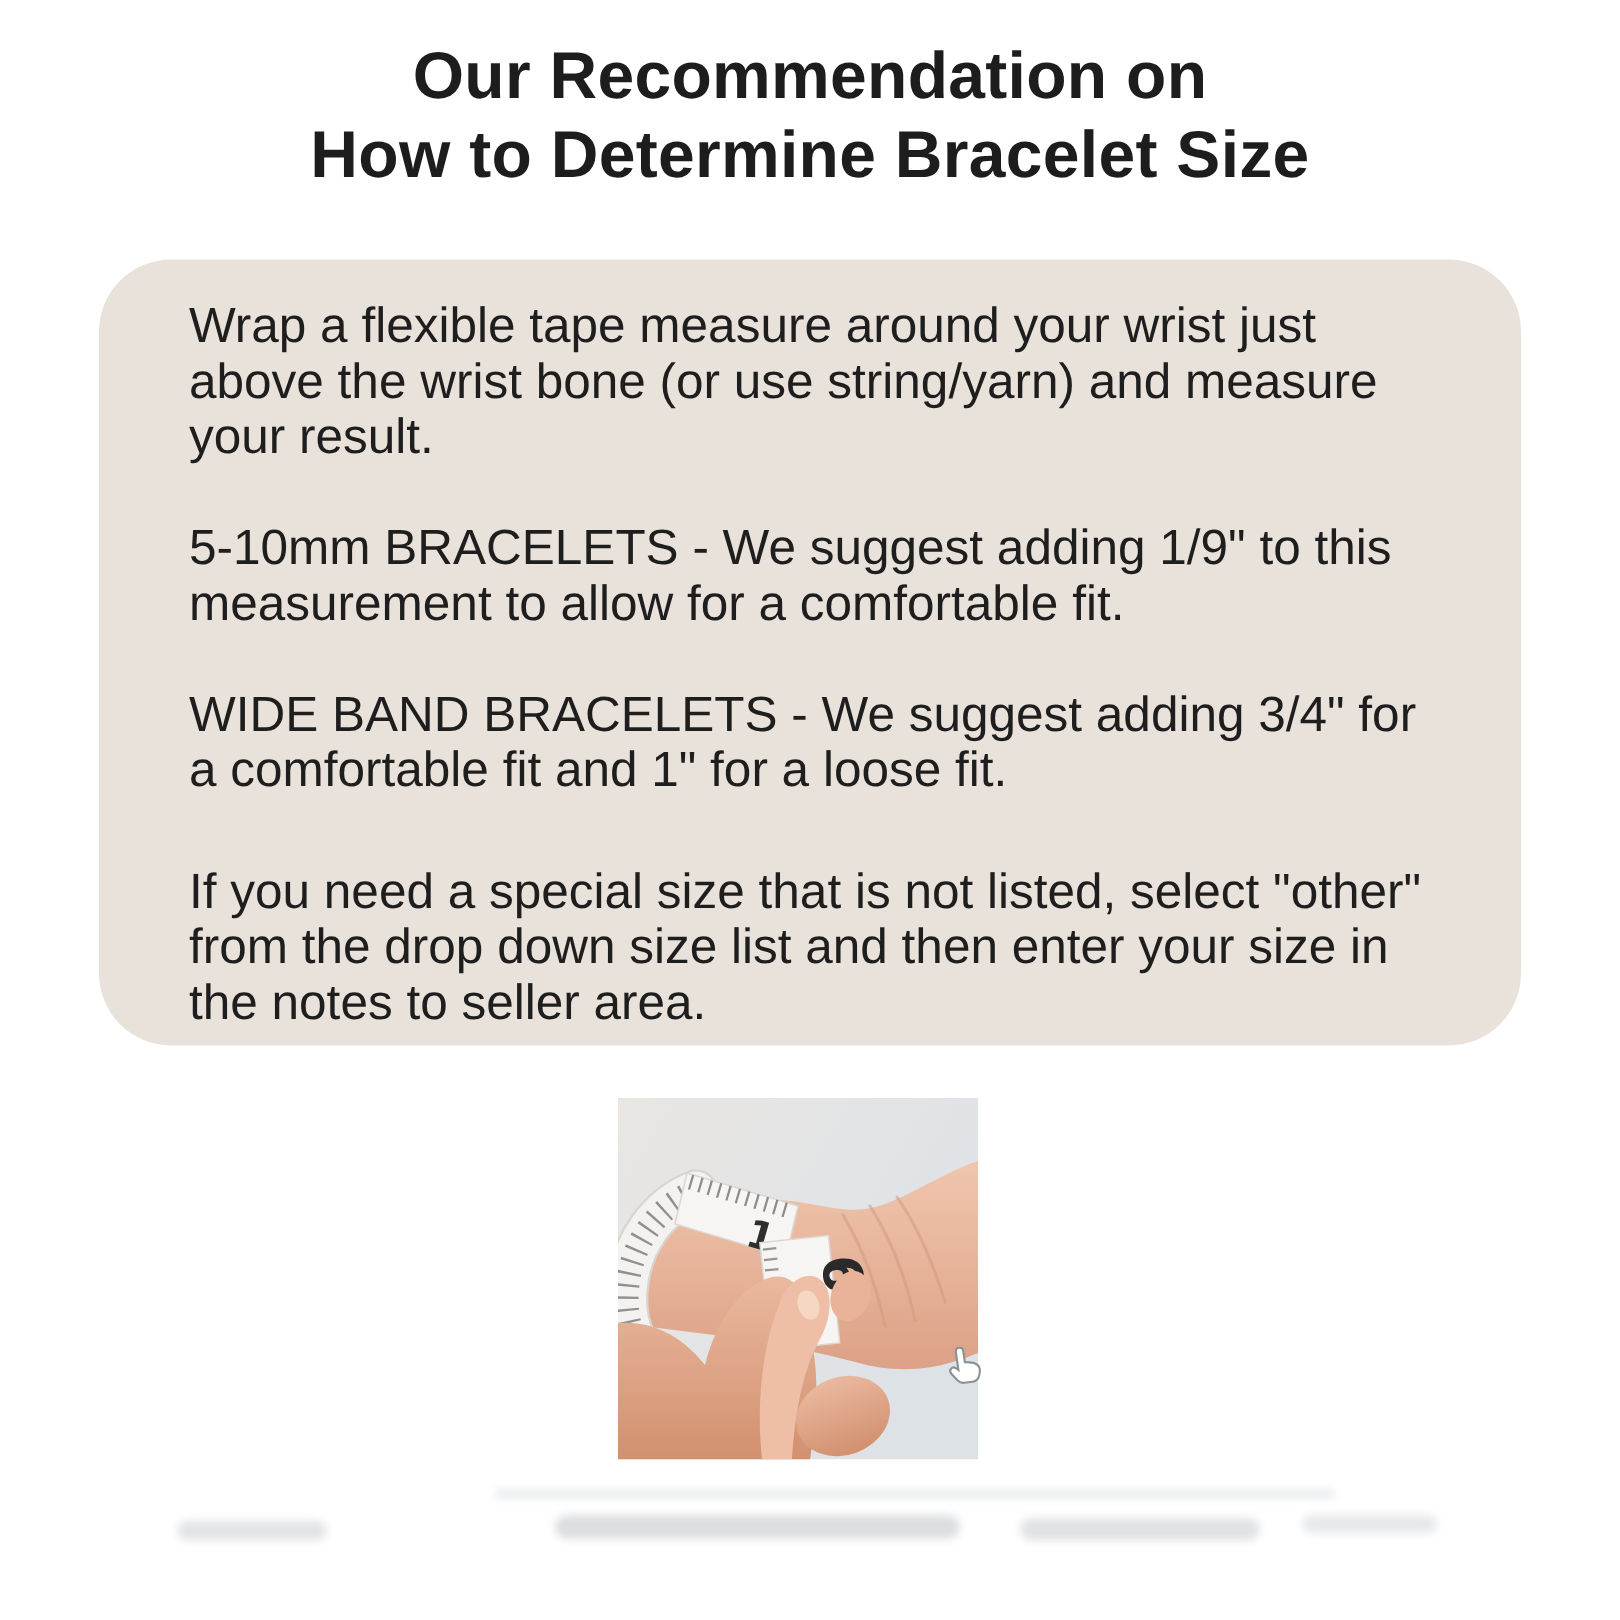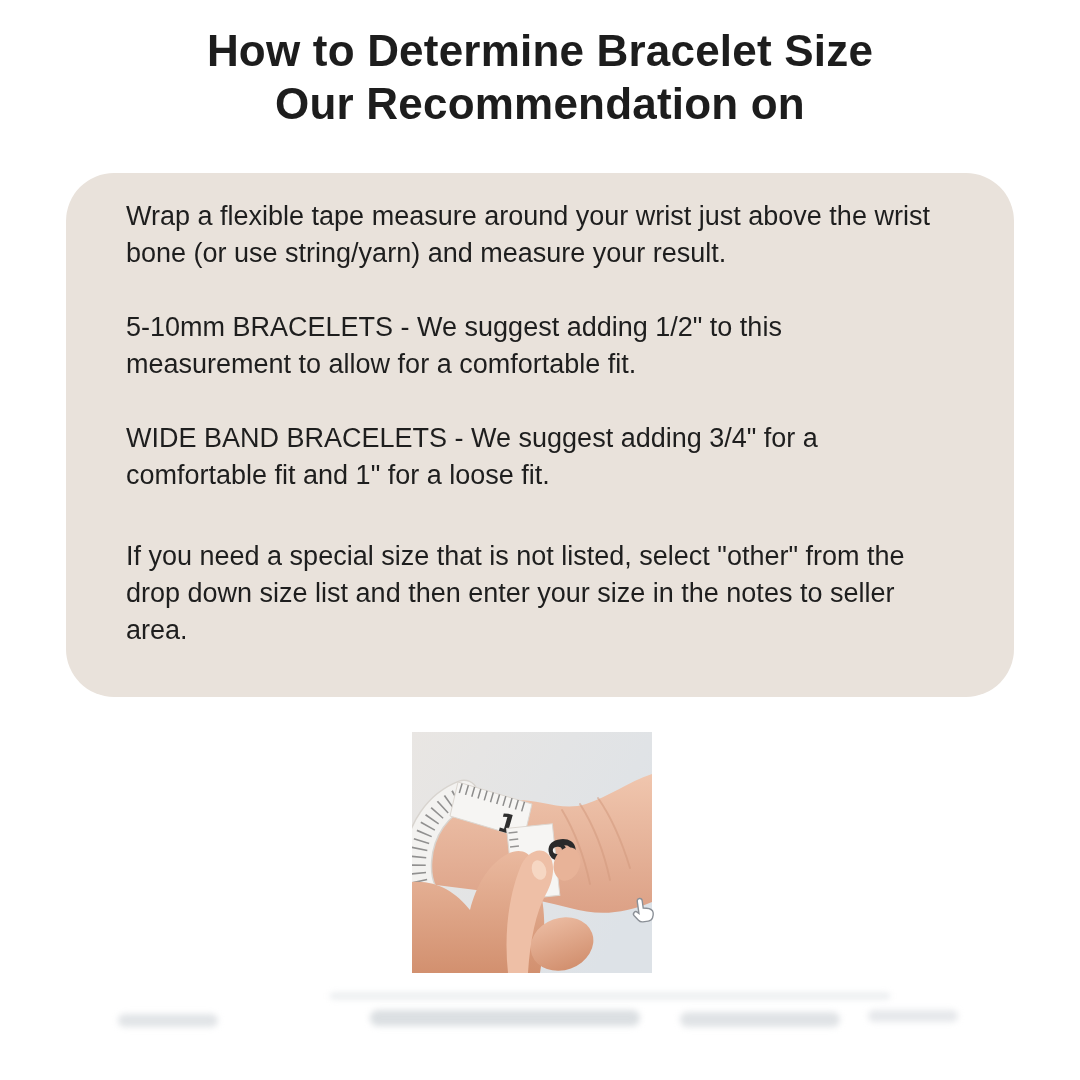--- a/index.html
+++ b/index.html
@@ -24,21 +24,21 @@
     position:absolute;
     left:66px;top:173px;
     width:948px;height:524px;
     box-sizing:border-box;
     background:#e9e2db;
     border-radius:48px;
     padding:25px 60px;
   }
   .info-box p{
     margin:0 0 37px 0;
-    font-size:27px;
+    font-size:33px;
     line-height:37px;
     color:#1e1e1e;
   }
   .info-box p:last-child{margin-bottom:0;margin-top:44px;}
   .photo{
     position:absolute;
     left:412px;top:732px;
     width:240px;height:241px;
     margin:0;
   }
@@ -59,27 +59,27 @@
   .sm3{left:370px;top:1010px;width:270px;height:16px;background:rgba(190,197,203,0.55);}
   .sm4{left:680px;top:1012px;width:160px;height:15px;background:rgba(193,199,205,0.5);}
   .sm5{left:868px;top:1010px;width:90px;height:12px;background:rgba(200,205,210,0.45);}
 </style>
 </head>
 <body>
 
 <div class="canvas">
 
   <div class="heading">
+    <div>Our Recommendation on</div>
     <div>How to Determine Bracelet Size</div>
-    <div>Our Recommendation on</div>
   </div>
 
   <section class="info-box">
     <p>Wrap a flexible tape measure around your wrist just above the wrist bone (or use string/yarn) and measure your result.</p>
-    <p>5-10mm BRACELETS - We suggest adding 1/2" to this measurement to allow for a comfortable fit.</p>
+    <p>5-10mm BRACELETS - We suggest adding 1/9" to this measurement to allow for a comfortable fit.</p>
     <p>WIDE BAND BRACELETS - We suggest adding 3/4" for a comfortable fit and 1" for a loose fit.</p>
     <p>If you need a special size that is not listed, select "other" from the drop down size list and then enter your size in the notes to seller area.</p>
   </section>
 
   <figure class="photo">
     <svg width="240" height="241" viewBox="0 0 240 241">
       <defs>
         <linearGradient id="bgGrad" x1="0" y1="0" x2="1" y2="0.6">
           <stop offset="0" stop-color="#e9e6e3"></stop>
           <stop offset="1" stop-color="#dde2e7"></stop>

